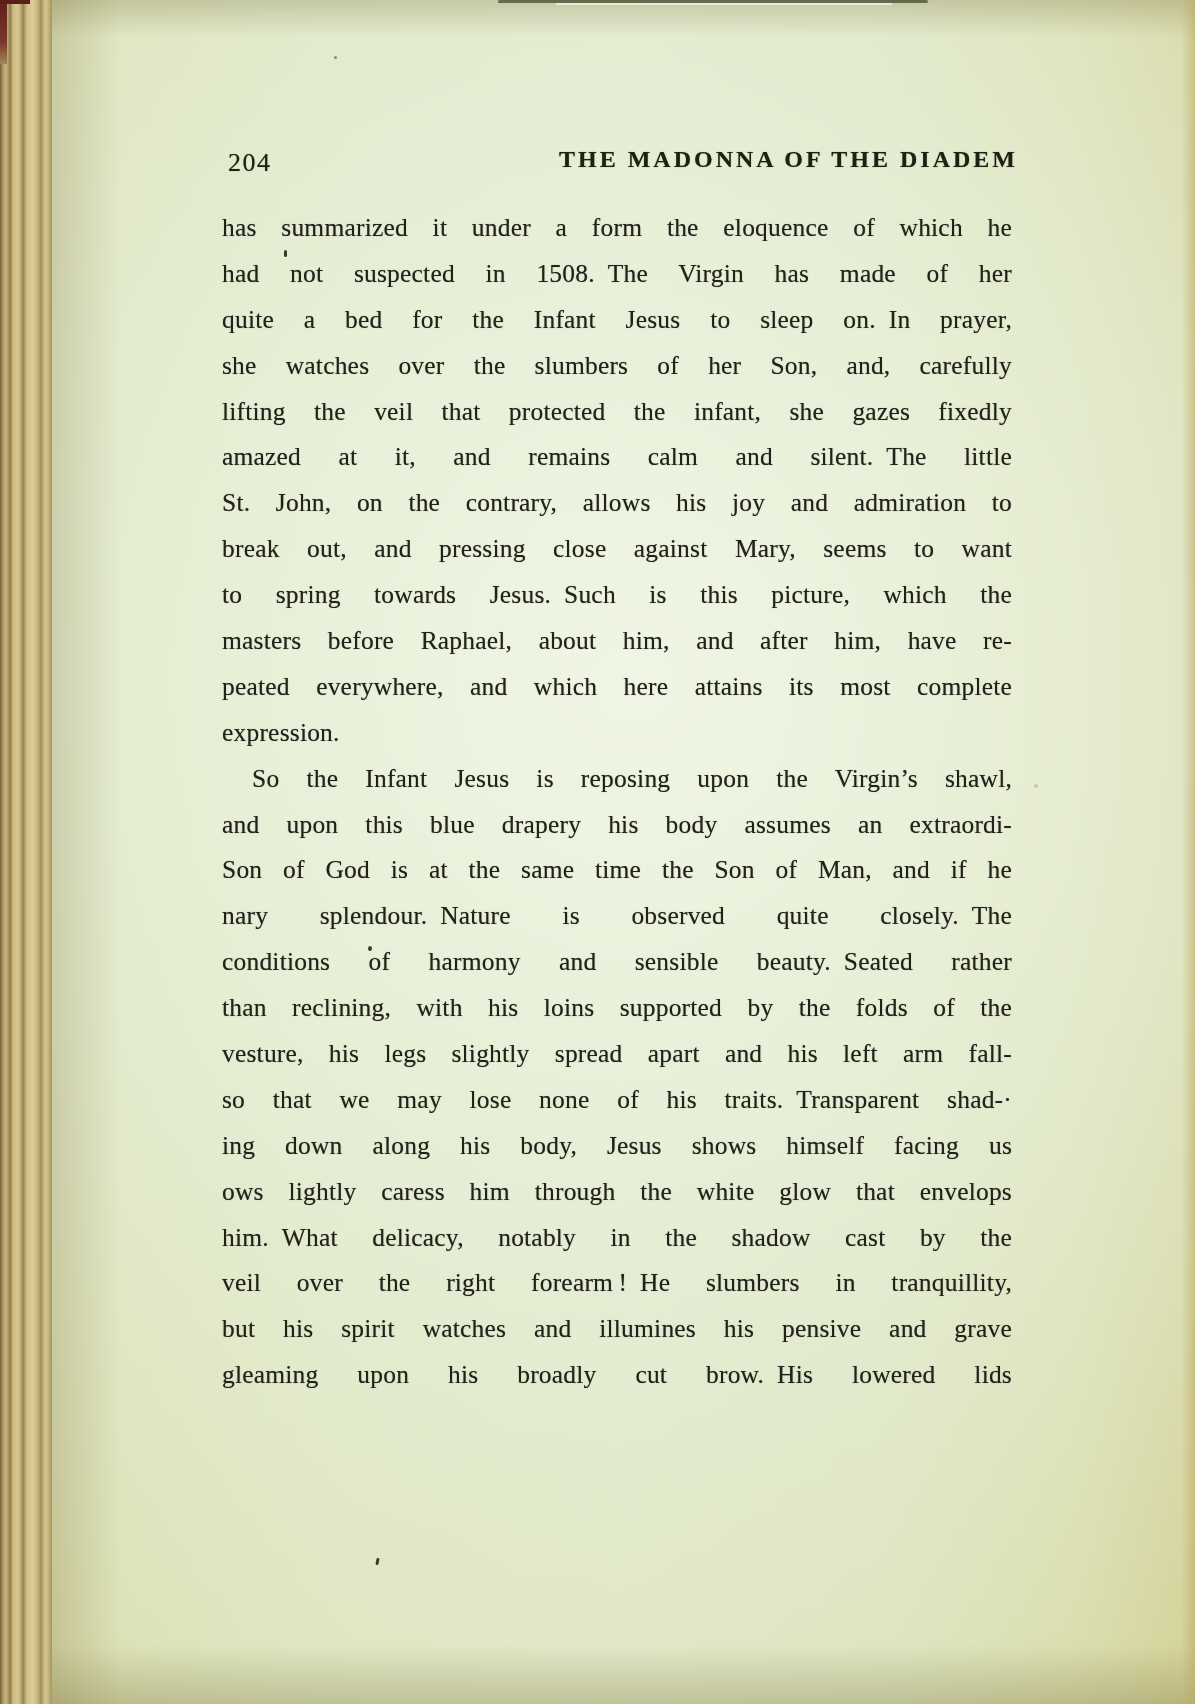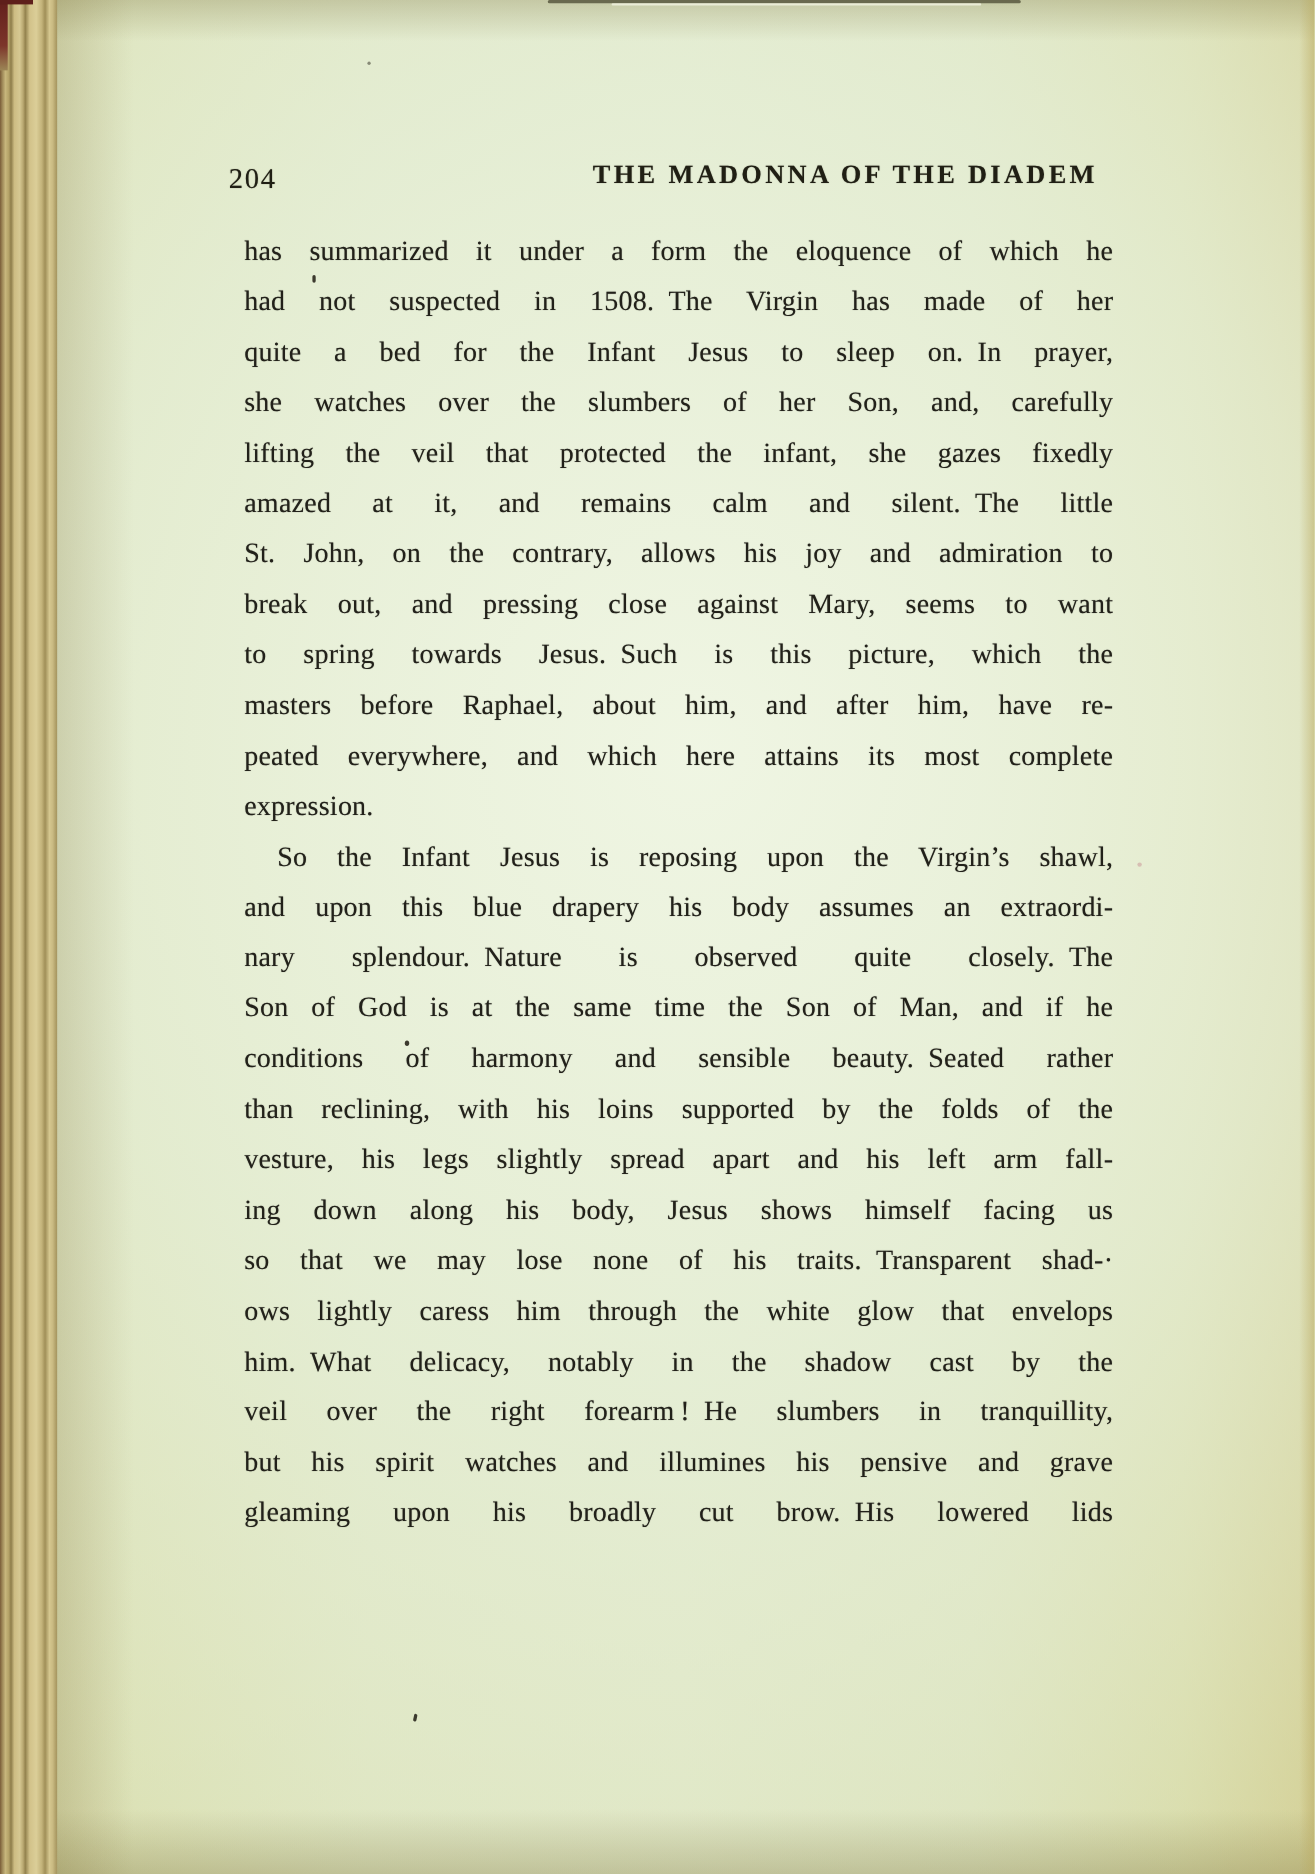--- a/index.html
+++ b/index.html
@@ -44,21 +44,21 @@
     position:absolute;left:556px;top:3px;width:336px;height:2px;
     background:rgba(252,252,238,.65);border-radius:2px;
   }
   .right-edge-shade{
     position:absolute;right:0;top:0;bottom:0;width:14px;
     background:linear-gradient(270deg, rgba(186,170,96,.55), rgba(186,170,96,0));
   }
 
   
   .header{
-    position:absolute;left:208px;top:146px;width:790px;height:34px;
+    position:absolute;left:228px;top:146px;width:790px;height:34px;
     color:#201f14;
   }
   .page-number{
     position:absolute;left:0;top:2px;
     font-size:26px;letter-spacing:1.5px;
     text-shadow:0 0 1px rgba(32,30,18,.55);
   }
   .running-title{
     position:absolute;left:0;right:0;top:0;text-align:right;
     font-size:24px;font-weight:bold;letter-spacing:3px;
@@ -112,27 +112,27 @@
     <div class="line">lifting the veil that protected the infant, she gazes fixedly</div>
     <div class="line">amazed at it, and remains calm and silent. The little</div>
     <div class="line">St. John, on the contrary, allows his joy and admiration to</div>
     <div class="line">break out, and pressing close against Mary, seems to want</div>
     <div class="line">to spring towards Jesus. Such is this picture, which the</div>
     <div class="line">masters before Raphael, about him, and after him, have re-</div>
     <div class="line">peated everywhere, and which here attains its most complete</div>
     <div class="line para-end">expression.</div>
     <div class="line para-start">So the Infant Jesus is reposing upon the Virgin’s shawl,</div>
     <div class="line">and upon this blue drapery his body assumes an extraordi-</div>
+    <div class="line">Son of God is at the same time the Son of Man, and if he</div>
     <div class="line">nary splendour. Nature is observed quite closely. The</div>
-    <div class="line">Son of God is at the same time the Son of Man, and if he</div>
     <div class="line">conditions of harmony and sensible beauty. Seated rather</div>
     <div class="line">than reclining, with his loins supported by the folds of the</div>
     <div class="line">vesture, his legs slightly spread apart and his left arm fall-</div>
+    <div class="line">so that we may lose none of his traits. Transparent shad-·</div>
     <div class="line">ing down along his body, Jesus shows himself facing us</div>
-    <div class="line">so that we may lose none of his traits. Transparent shad-·</div>
     <div class="line">ows lightly caress him through the white glow that envelops</div>
     <div class="line">him. What delicacy, notably in the shadow cast by the</div>
     <div class="line">veil over the right forearm ! He slumbers in tranquillity,</div>
     <div class="line">but his spirit watches and illumines his pensive and grave</div>
     <div class="line">gleaming upon his broadly cut brow. His lowered lids</div>
   </div>
 
   <div class="speck s1"></div>
   <div class="speck s2"></div>
   <div class="speck s3"></div>

